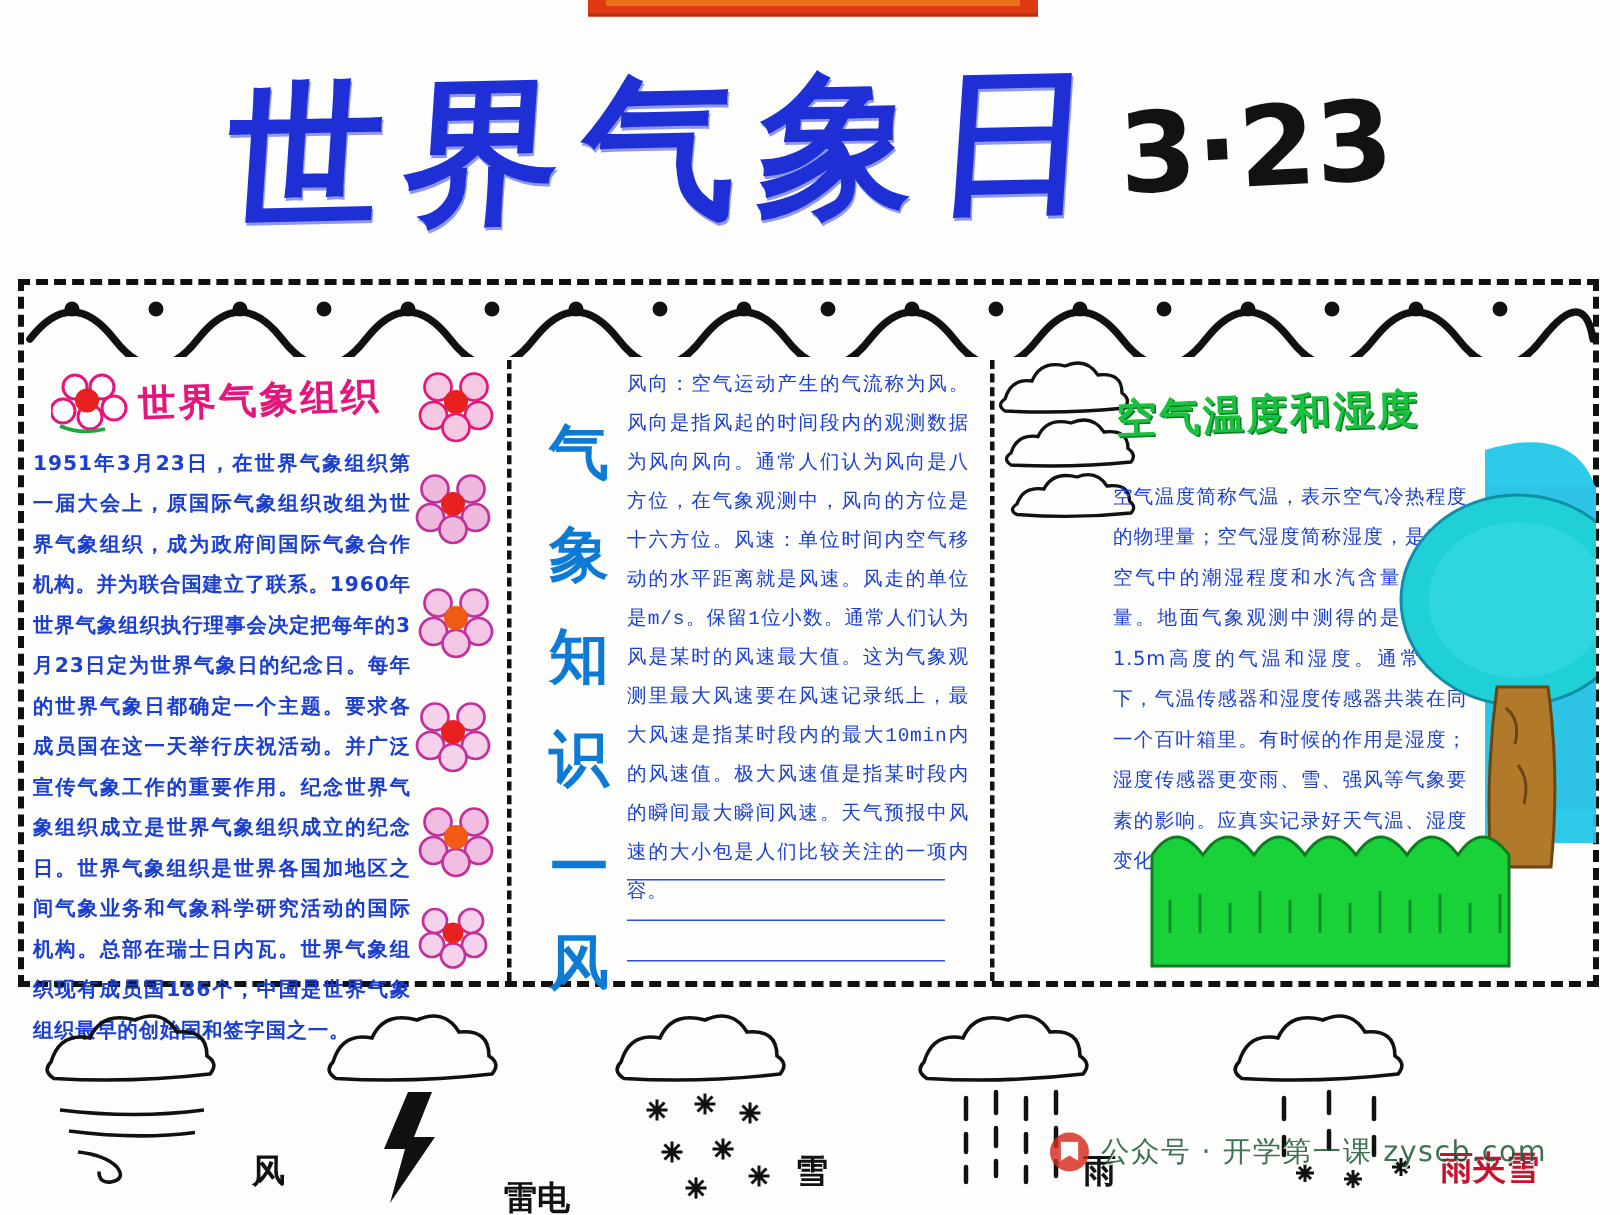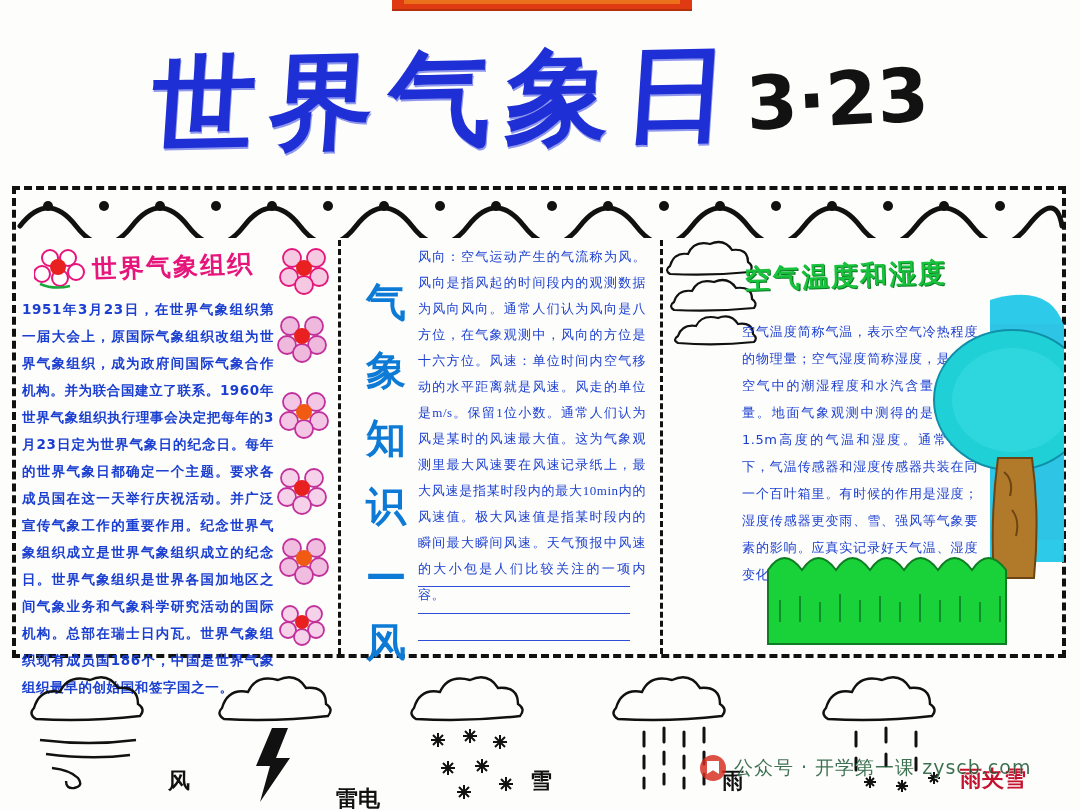--- a/index.html
+++ b/index.html
@@ -156,21 +156,21 @@
     color: #0d7bd6;
     line-height: 68px;
     text-align: right;
     letter-spacing: 0;
   }
   .c2-body {
     position: absolute;
     left: 418px;
     top: 244px;
     width: 228px;
-    font-family: Liberation Serif, serif;
+    font-family: Liberation Mono, monospace;
     font-size: 13px;
     line-height: 26px;
     color: #1b3fd0;
     text-align: justify;
     letter-spacing: .5px;
   }
   .c2-rules {
     position: absolute;
     left: 418px;
     top: 560px;

